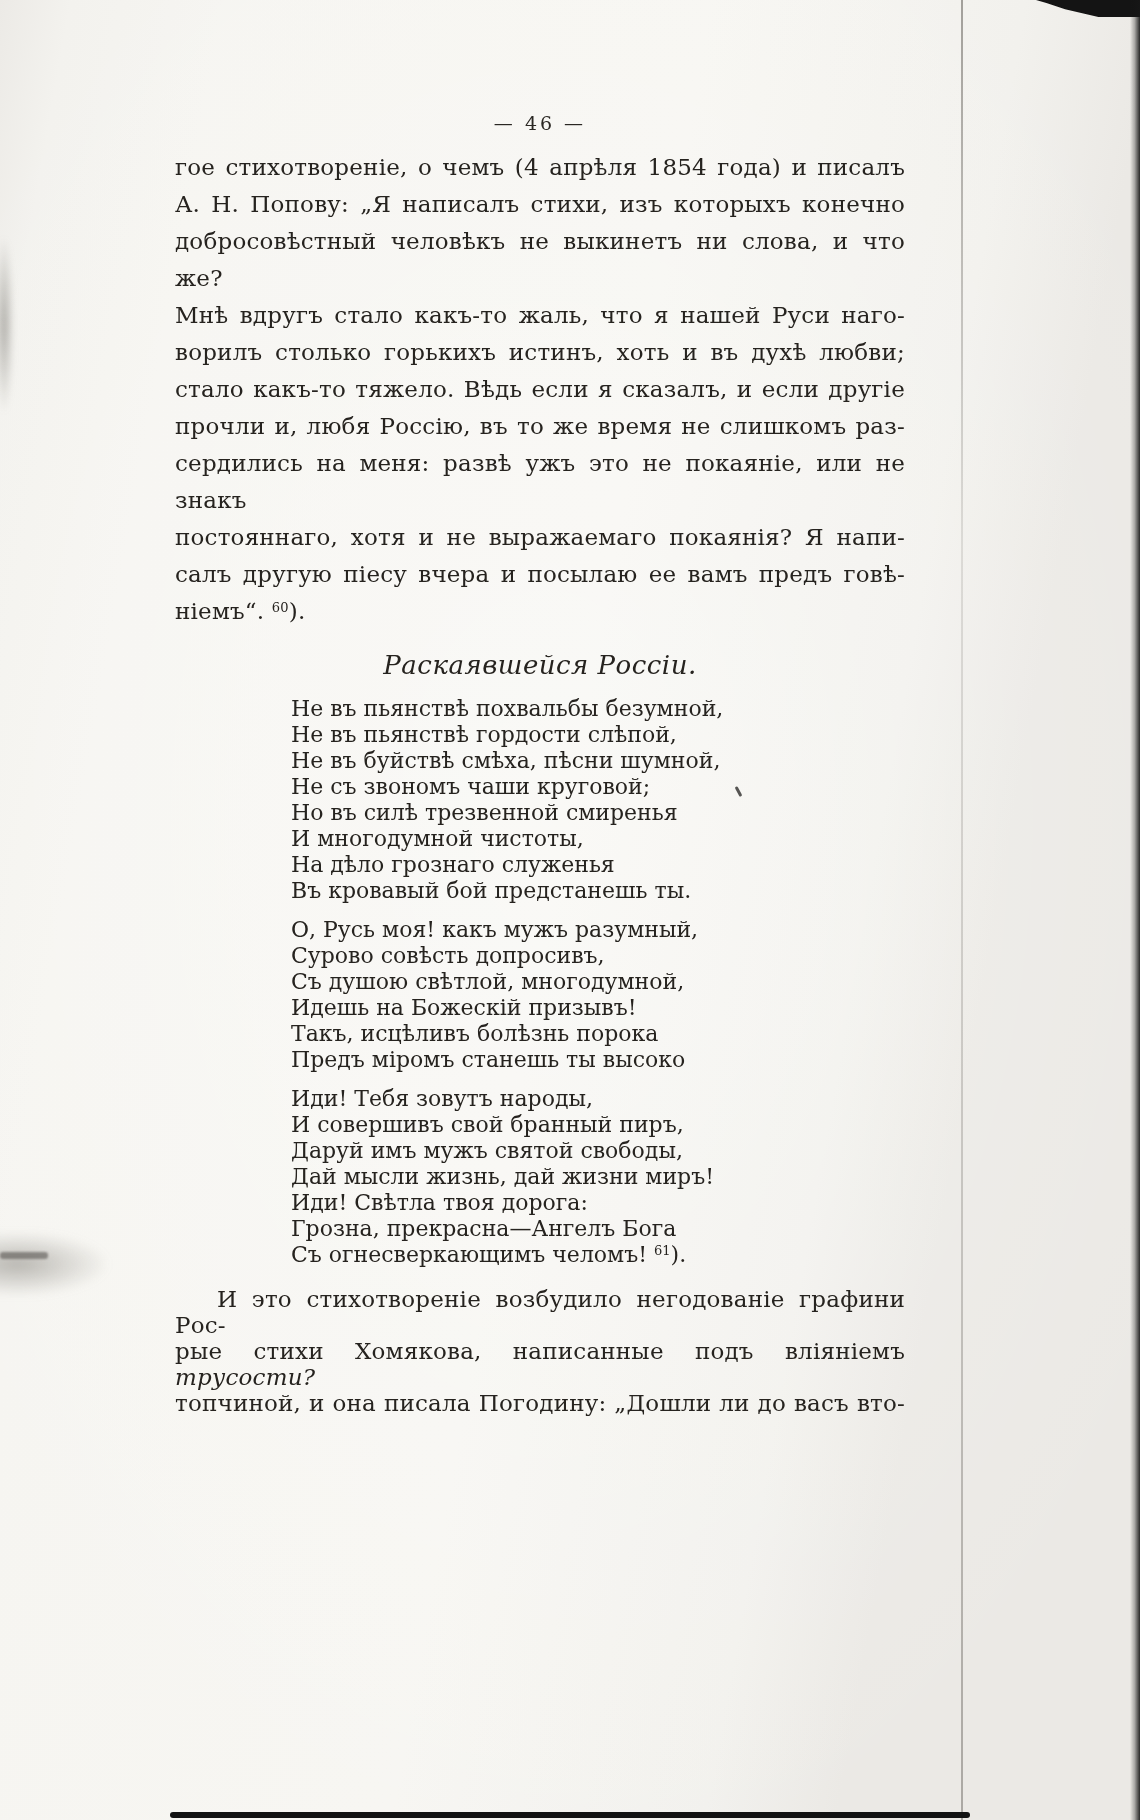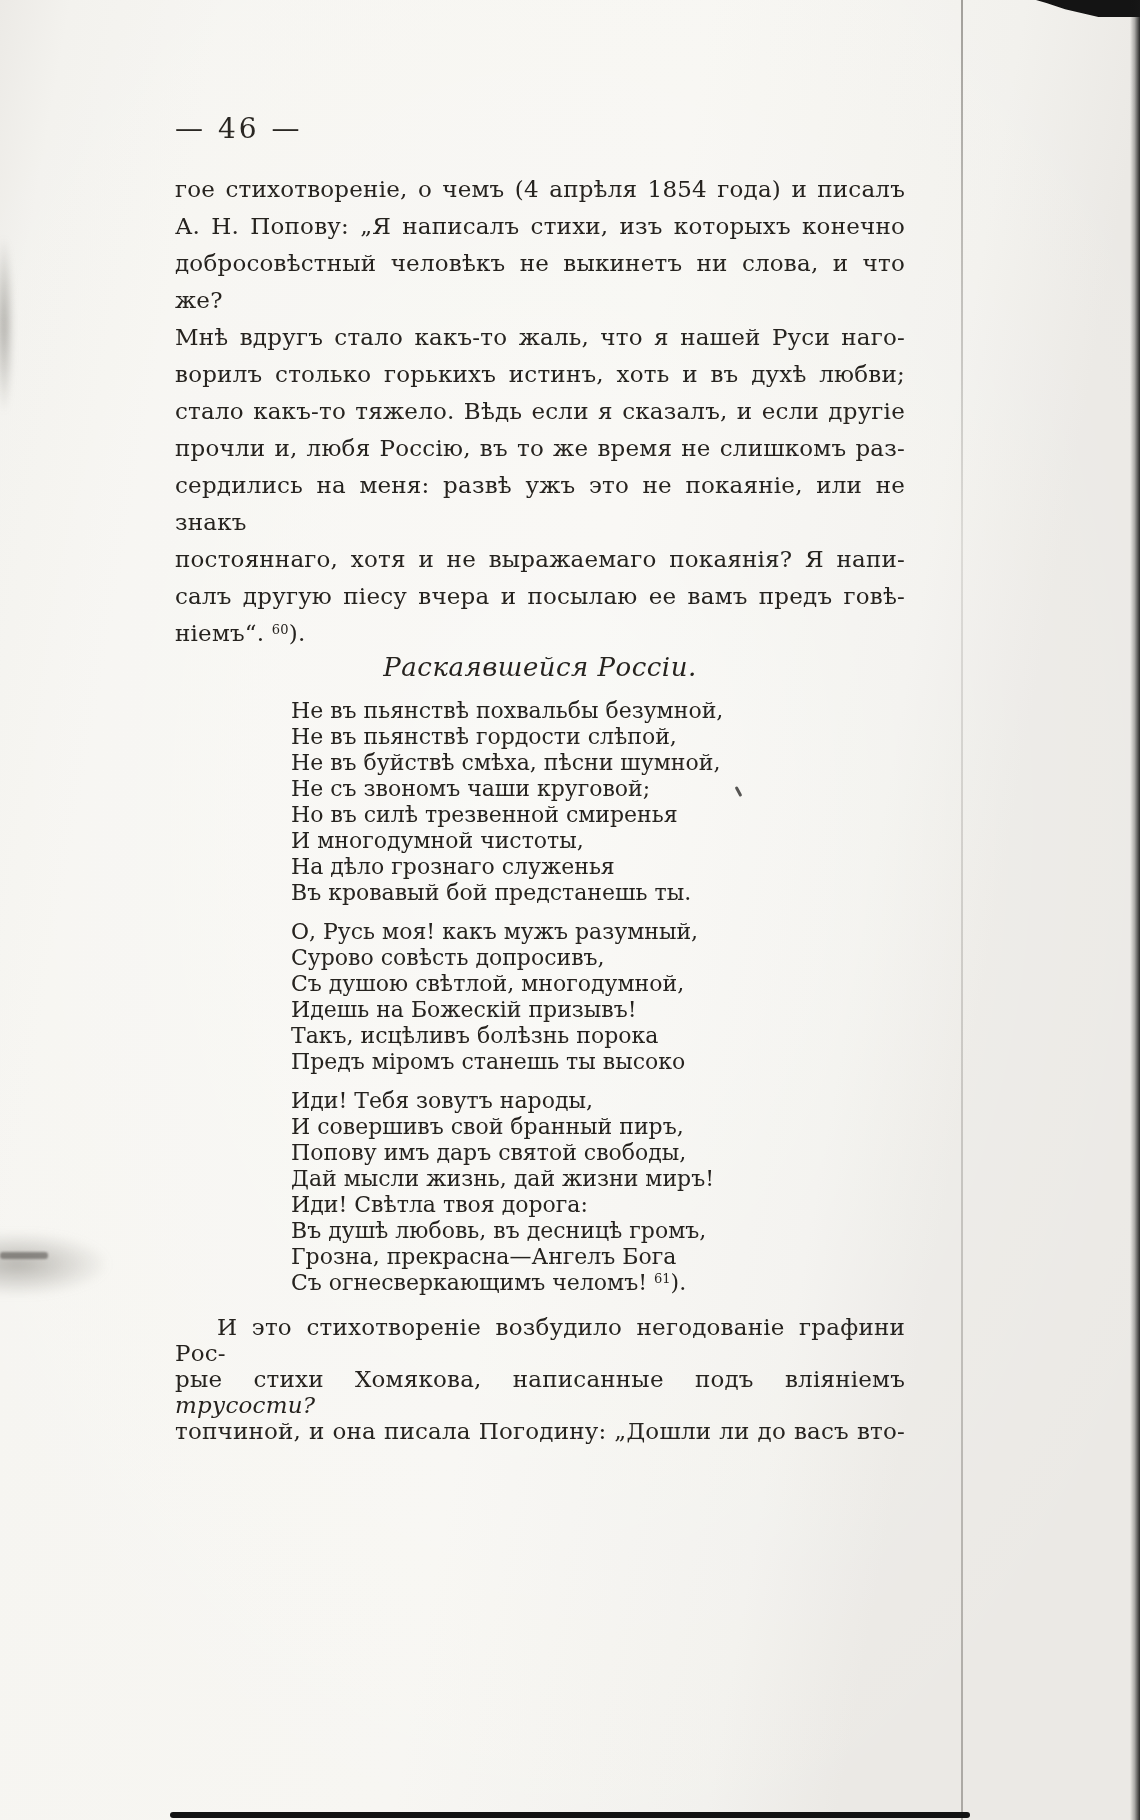--- a/index.html
+++ b/index.html
@@ -53,33 +53,33 @@
   }
   .speck-1 {
     position: absolute; left: 737px; top: 786px; width: 3px; height: 11px;
     background: #3a3836; transform: rotate(-28deg); border-radius: 2px; opacity: 0.85;
   }
 
   
   .content { position: absolute; left: 175px; top: 112px; width: 730px; }
 
   .page-number {
-    text-align: left; font-size: 28px; letter-spacing: 3px;
-    margin-bottom: 26px; color: #2a2723;
+    text-align: center; font-size: 19px; letter-spacing: 3px;
+    margin-bottom: 15px; color: #2a2723;
   }
 
   .paragraph { font-size: 23px; line-height: 37px; letter-spacing: 0.2px; }
   .jline { text-align: justify; text-align-last: justify; }
   .jline.last { text-align-last: left; }
   .jline.indent { text-indent: 42px; }
 
   sup.fn { font-size: 13px; line-height: 0; vertical-align: 7px; }
 
   .poem-title {
-    font-style: italic; font-size: 26px;
+    margin-top: 20px; font-style: italic; font-size: 26px;
     text-align: center; letter-spacing: 0.5px;
   }
 
   .stanza { margin-left: 116px; margin-top: 16px; font-size: 22px; line-height: 26px; }
   .stanza + .stanza { margin-top: 13px; }
   .poem-line { white-space: nowrap; }
 
   .para2 { margin-top: 18px; line-height: 26px; }
   .ital { font-style: italic; }
 </style>
@@ -133,24 +133,23 @@
       <div class="poem-line">Сурово совѣсть допросивъ,</div>
       <div class="poem-line">Съ душою свѣтлой, многодумной,</div>
       <div class="poem-line">Идешь на Божескій призывъ!</div>
       <div class="poem-line">Такъ, исцѣливъ болѣзнь порока</div>
       <div class="poem-line">Предъ міромъ станешь ты высоко</div>
     </div>
 
     <div class="stanza">
       <div class="poem-line">Иди! Тебя зовутъ народы,</div>
       <div class="poem-line">И совершивъ свой бранный пиръ,</div>
-      <div class="poem-line">Попову имъ даръ святой свободы,</div>
+      <div class="poem-line">Даруй имъ мужъ святой свободы,</div>
       <div class="poem-line">Дай мысли жизнь, дай жизни миръ!</div>
       <div class="poem-line">Иди! Свѣтла твоя дорога:</div>
-      <div class="poem-line">Въ душѣ любовь, въ десницѣ громъ,</div>
       <div class="poem-line">Грозна, прекрасна—Ангелъ Бога</div>
       <div class="poem-line"><span>Съ огнесверкающимъ челомъ! </span><sup class="fn">61</sup><span>).</span></div>
     </div>
 
     <div class="paragraph para2">
       <div class="jline indent">И это стихотвореніе возбудило негодованіе графини Рос-</div>
       <div class="jline"><span>рые стихи Хомякова, написанные подъ вліяніемъ </span><span class="ital">трусости?</span></div>
       <div class="jline">топчиной, и она писала Погодину: „Дошли ли до васъ вто-</div>
     </div>
 

